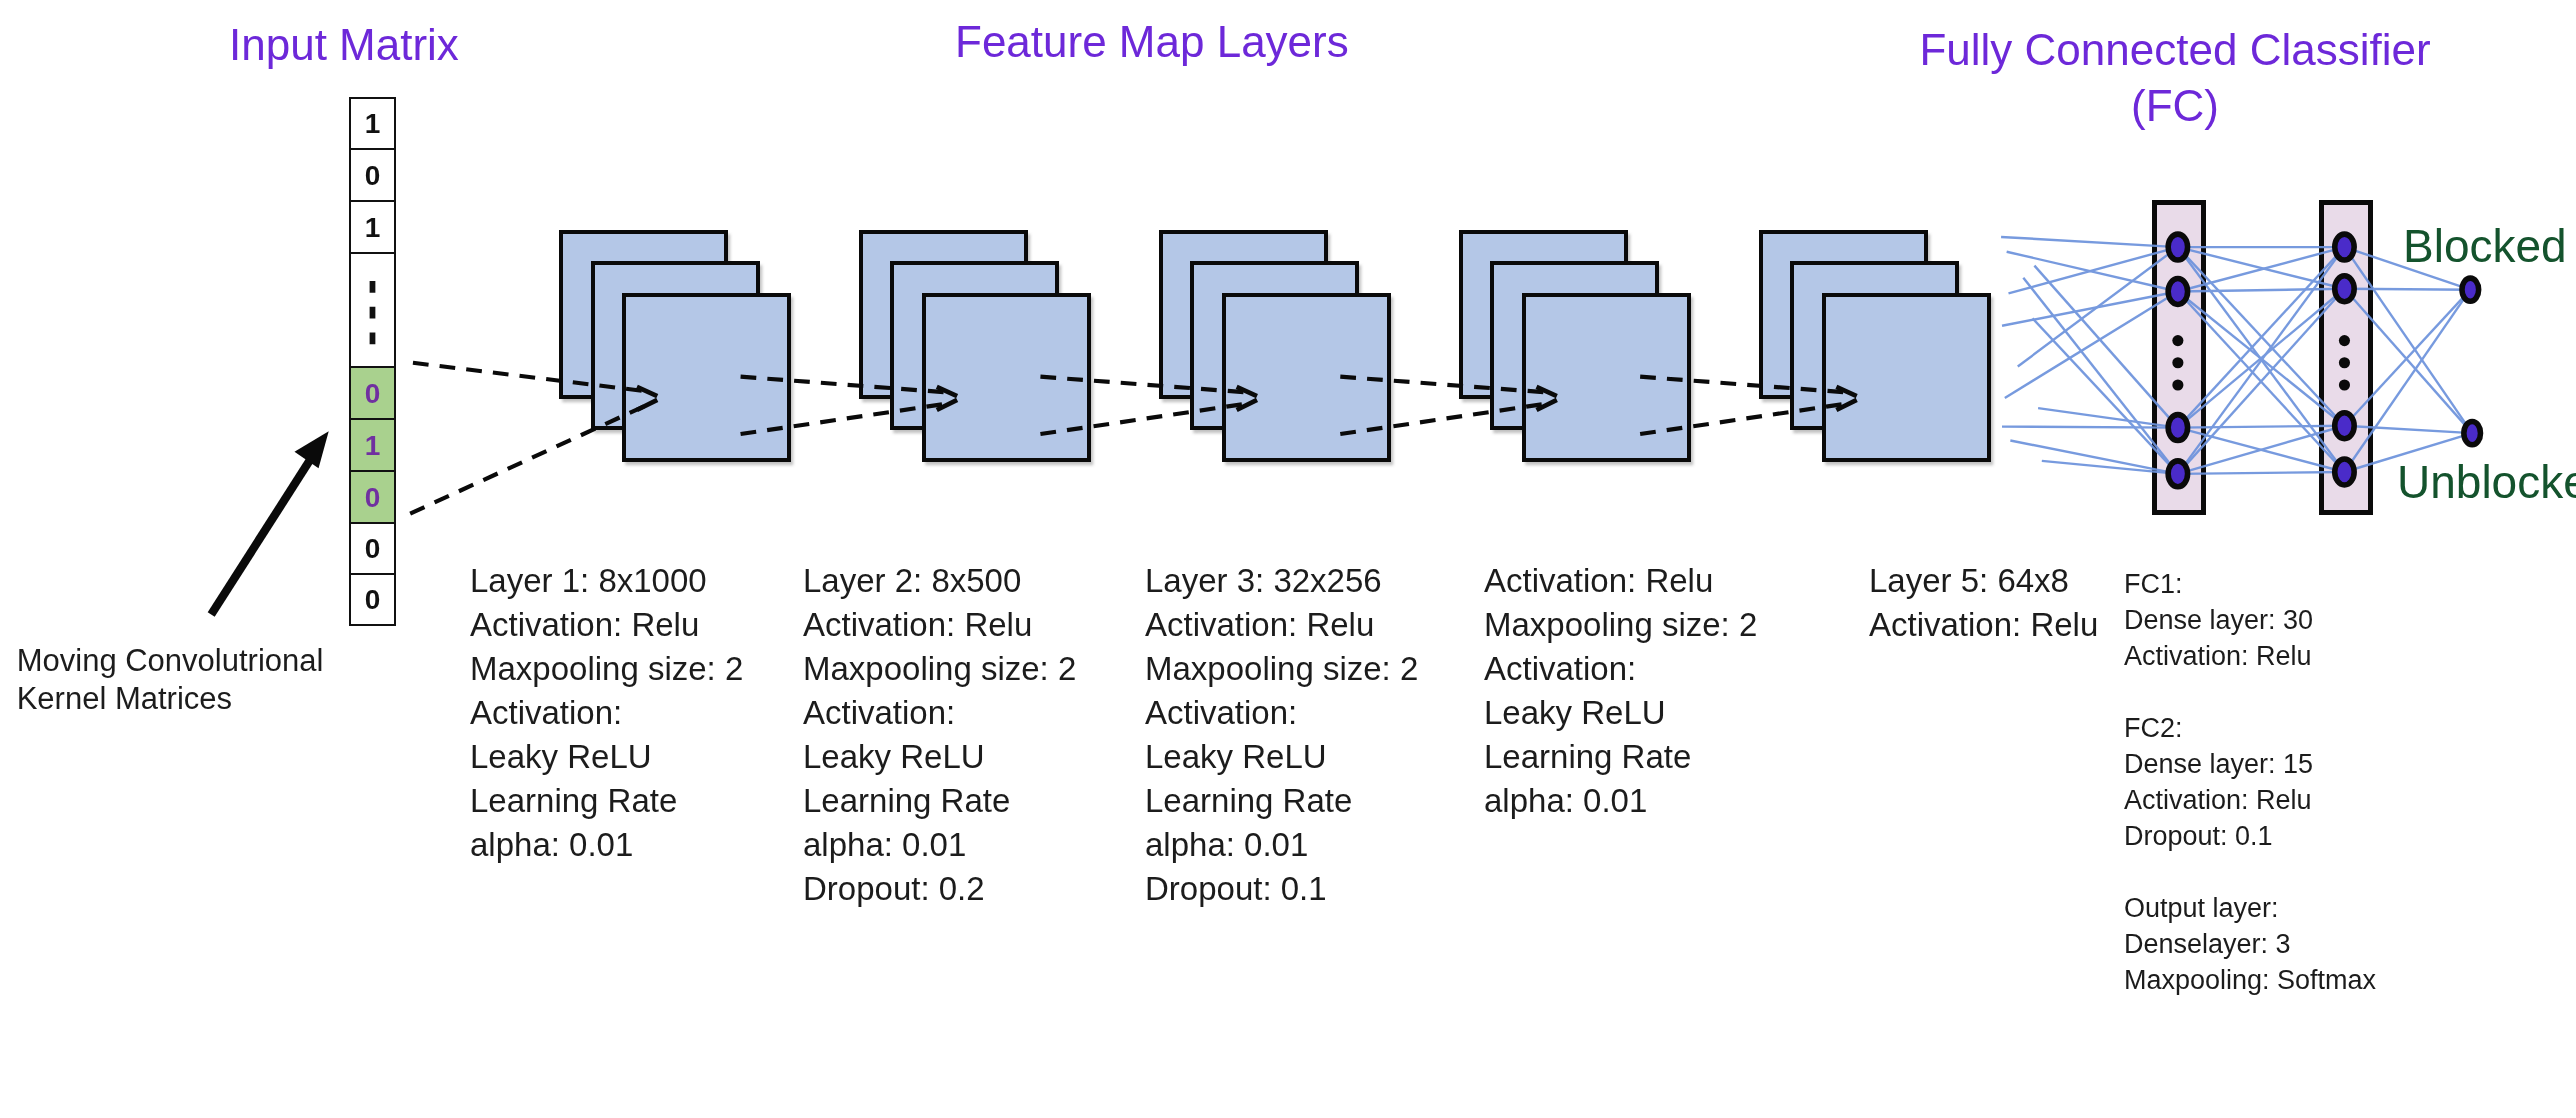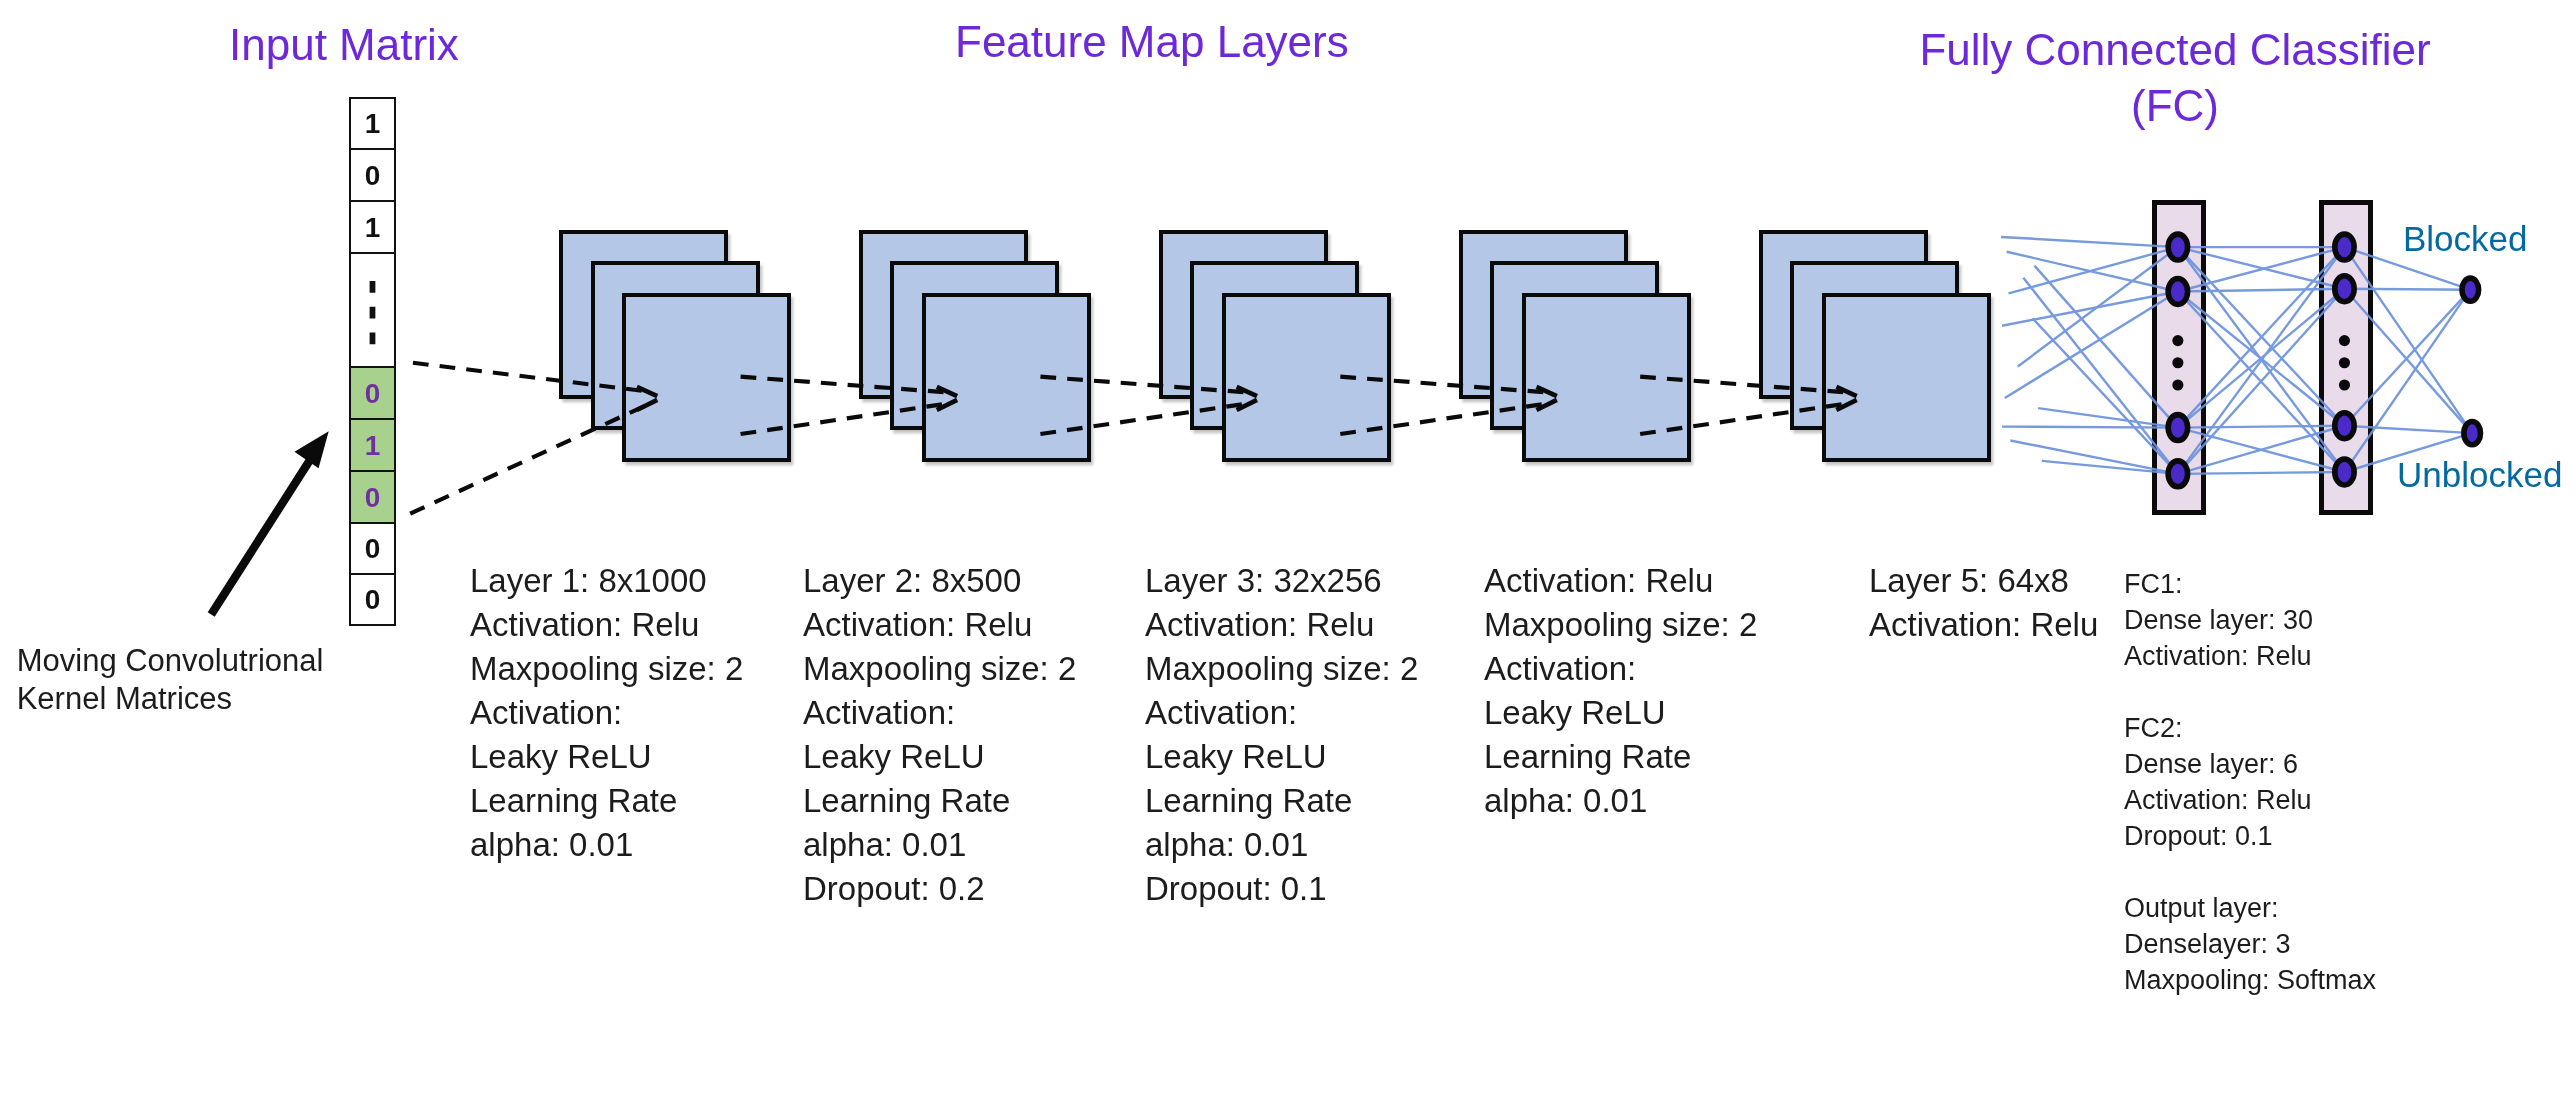--- a/index.html
+++ b/index.html
@@ -30,21 +30,21 @@
   }
   
   .layer-text{font-size:33px;line-height:44px;color:#1c1c1c;white-space:nowrap;}
   .fc-text{font-size:27px;line-height:36px;color:#1c1c1c;white-space:nowrap;}
   .fc-text .gap{height:36px;}
   
   .fc-col{
     position:absolute;top:200px;width:54px;height:315px;box-sizing:border-box;
     background:#e9dbe9;border:5.6px solid #0a0a0a;
   }
-  .out-label{font-size:35px;color:#0369a1;white-space:nowrap;}
+  .out-label{font-size:46px;color:#14532d;white-space:nowrap;}
   svg{position:absolute;left:0;top:0;pointer-events:none;}
 </style>
 </head>
 <body>
 
 <div id="canvas">
 
   <div class="abs title" style="left:229px;top:20.4px;">Input Matrix</div>
   <div class="abs title fc-title" style="left:1888px;top:22px;width:574px;">
     <div>Fully Connected Classifier</div>
@@ -246,21 +246,21 @@
     <div>Layer 5: 64x8</div>
     <div>Activation: Relu</div>
   </div>
 
   <div class="abs fc-text" style="left:2124px;top:566px;">
     <div>FC1:</div>
     <div>Dense layer: 30</div>
     <div>Activation: Relu</div>
     <div class="gap"></div>
     <div>FC2:</div>
-    <div>Dense layer: 6</div>
+    <div>Dense layer: 15</div>
     <div>Activation: Relu</div>
     <div>Dropout: 0.1</div>
     <div class="gap"></div>
     <div>Output layer:</div>
     <div>Denselayer: 3</div>
     <div>Maxpooling: Softmax</div>
   </div>
 
   <div class="abs out-label" style="left:2403px;top:219px;">Blocked</div>
   <div class="abs out-label" style="left:2397px;top:455px;">Unblocked</div>

